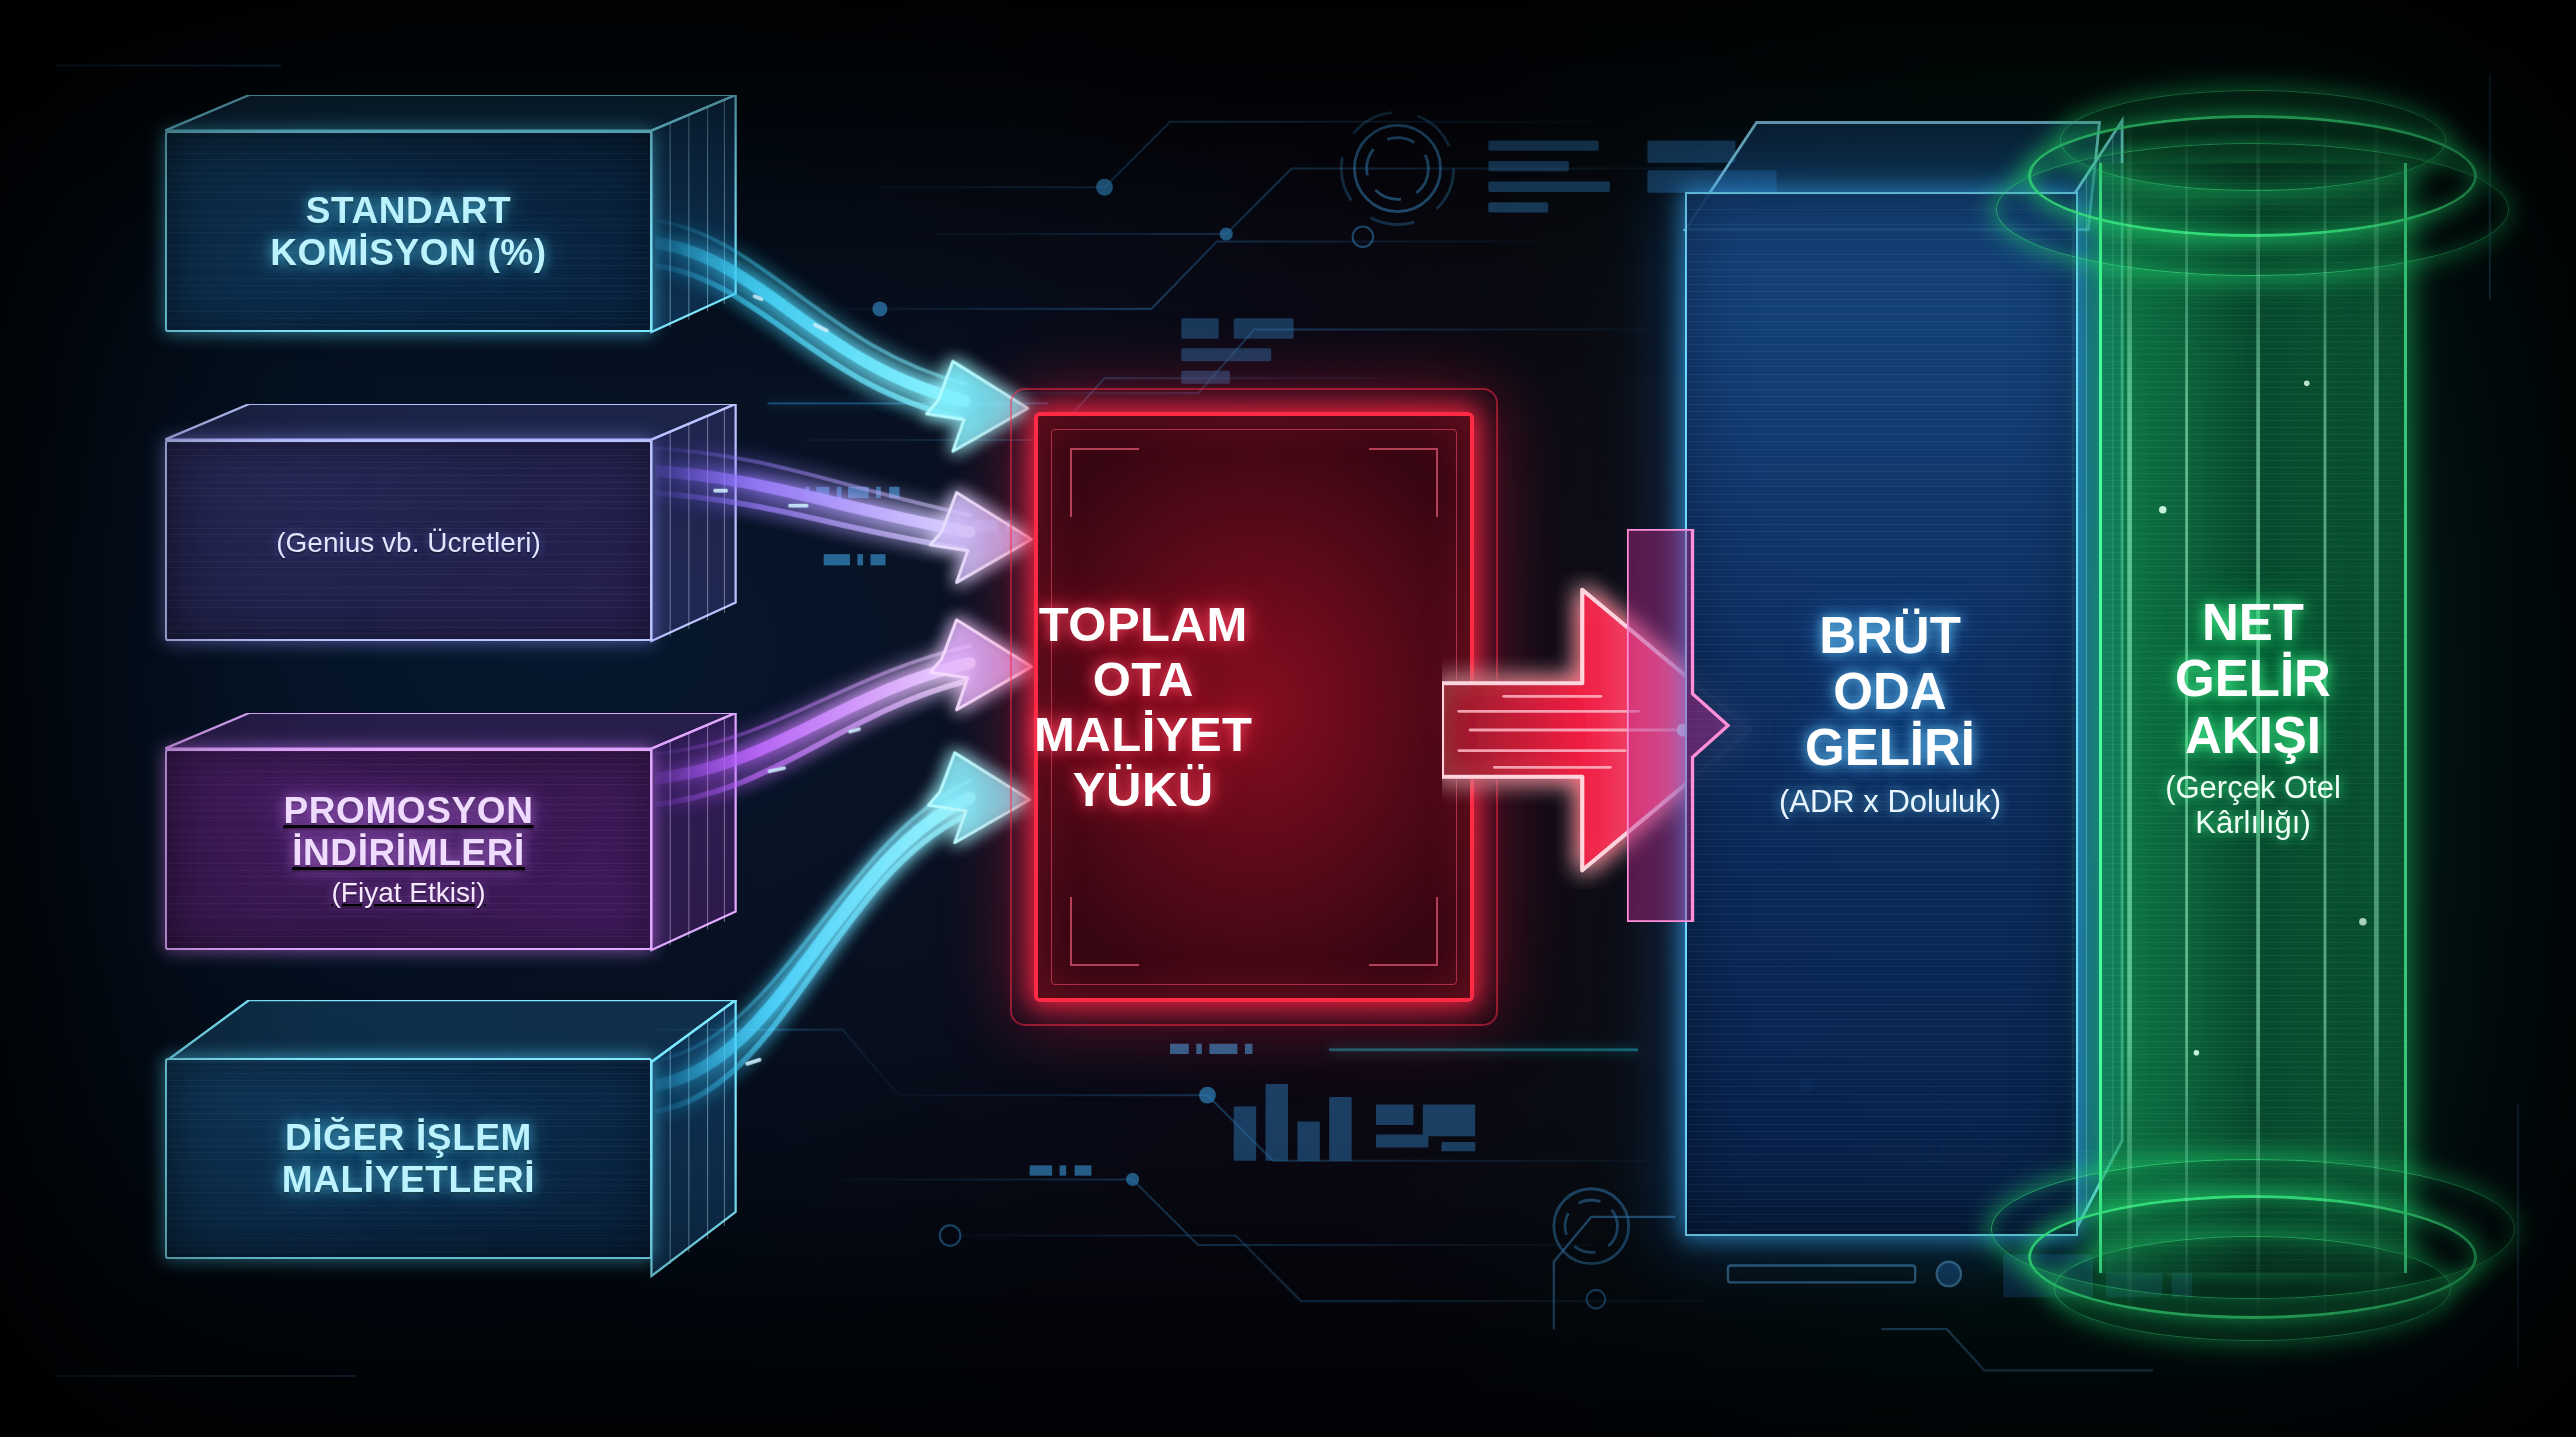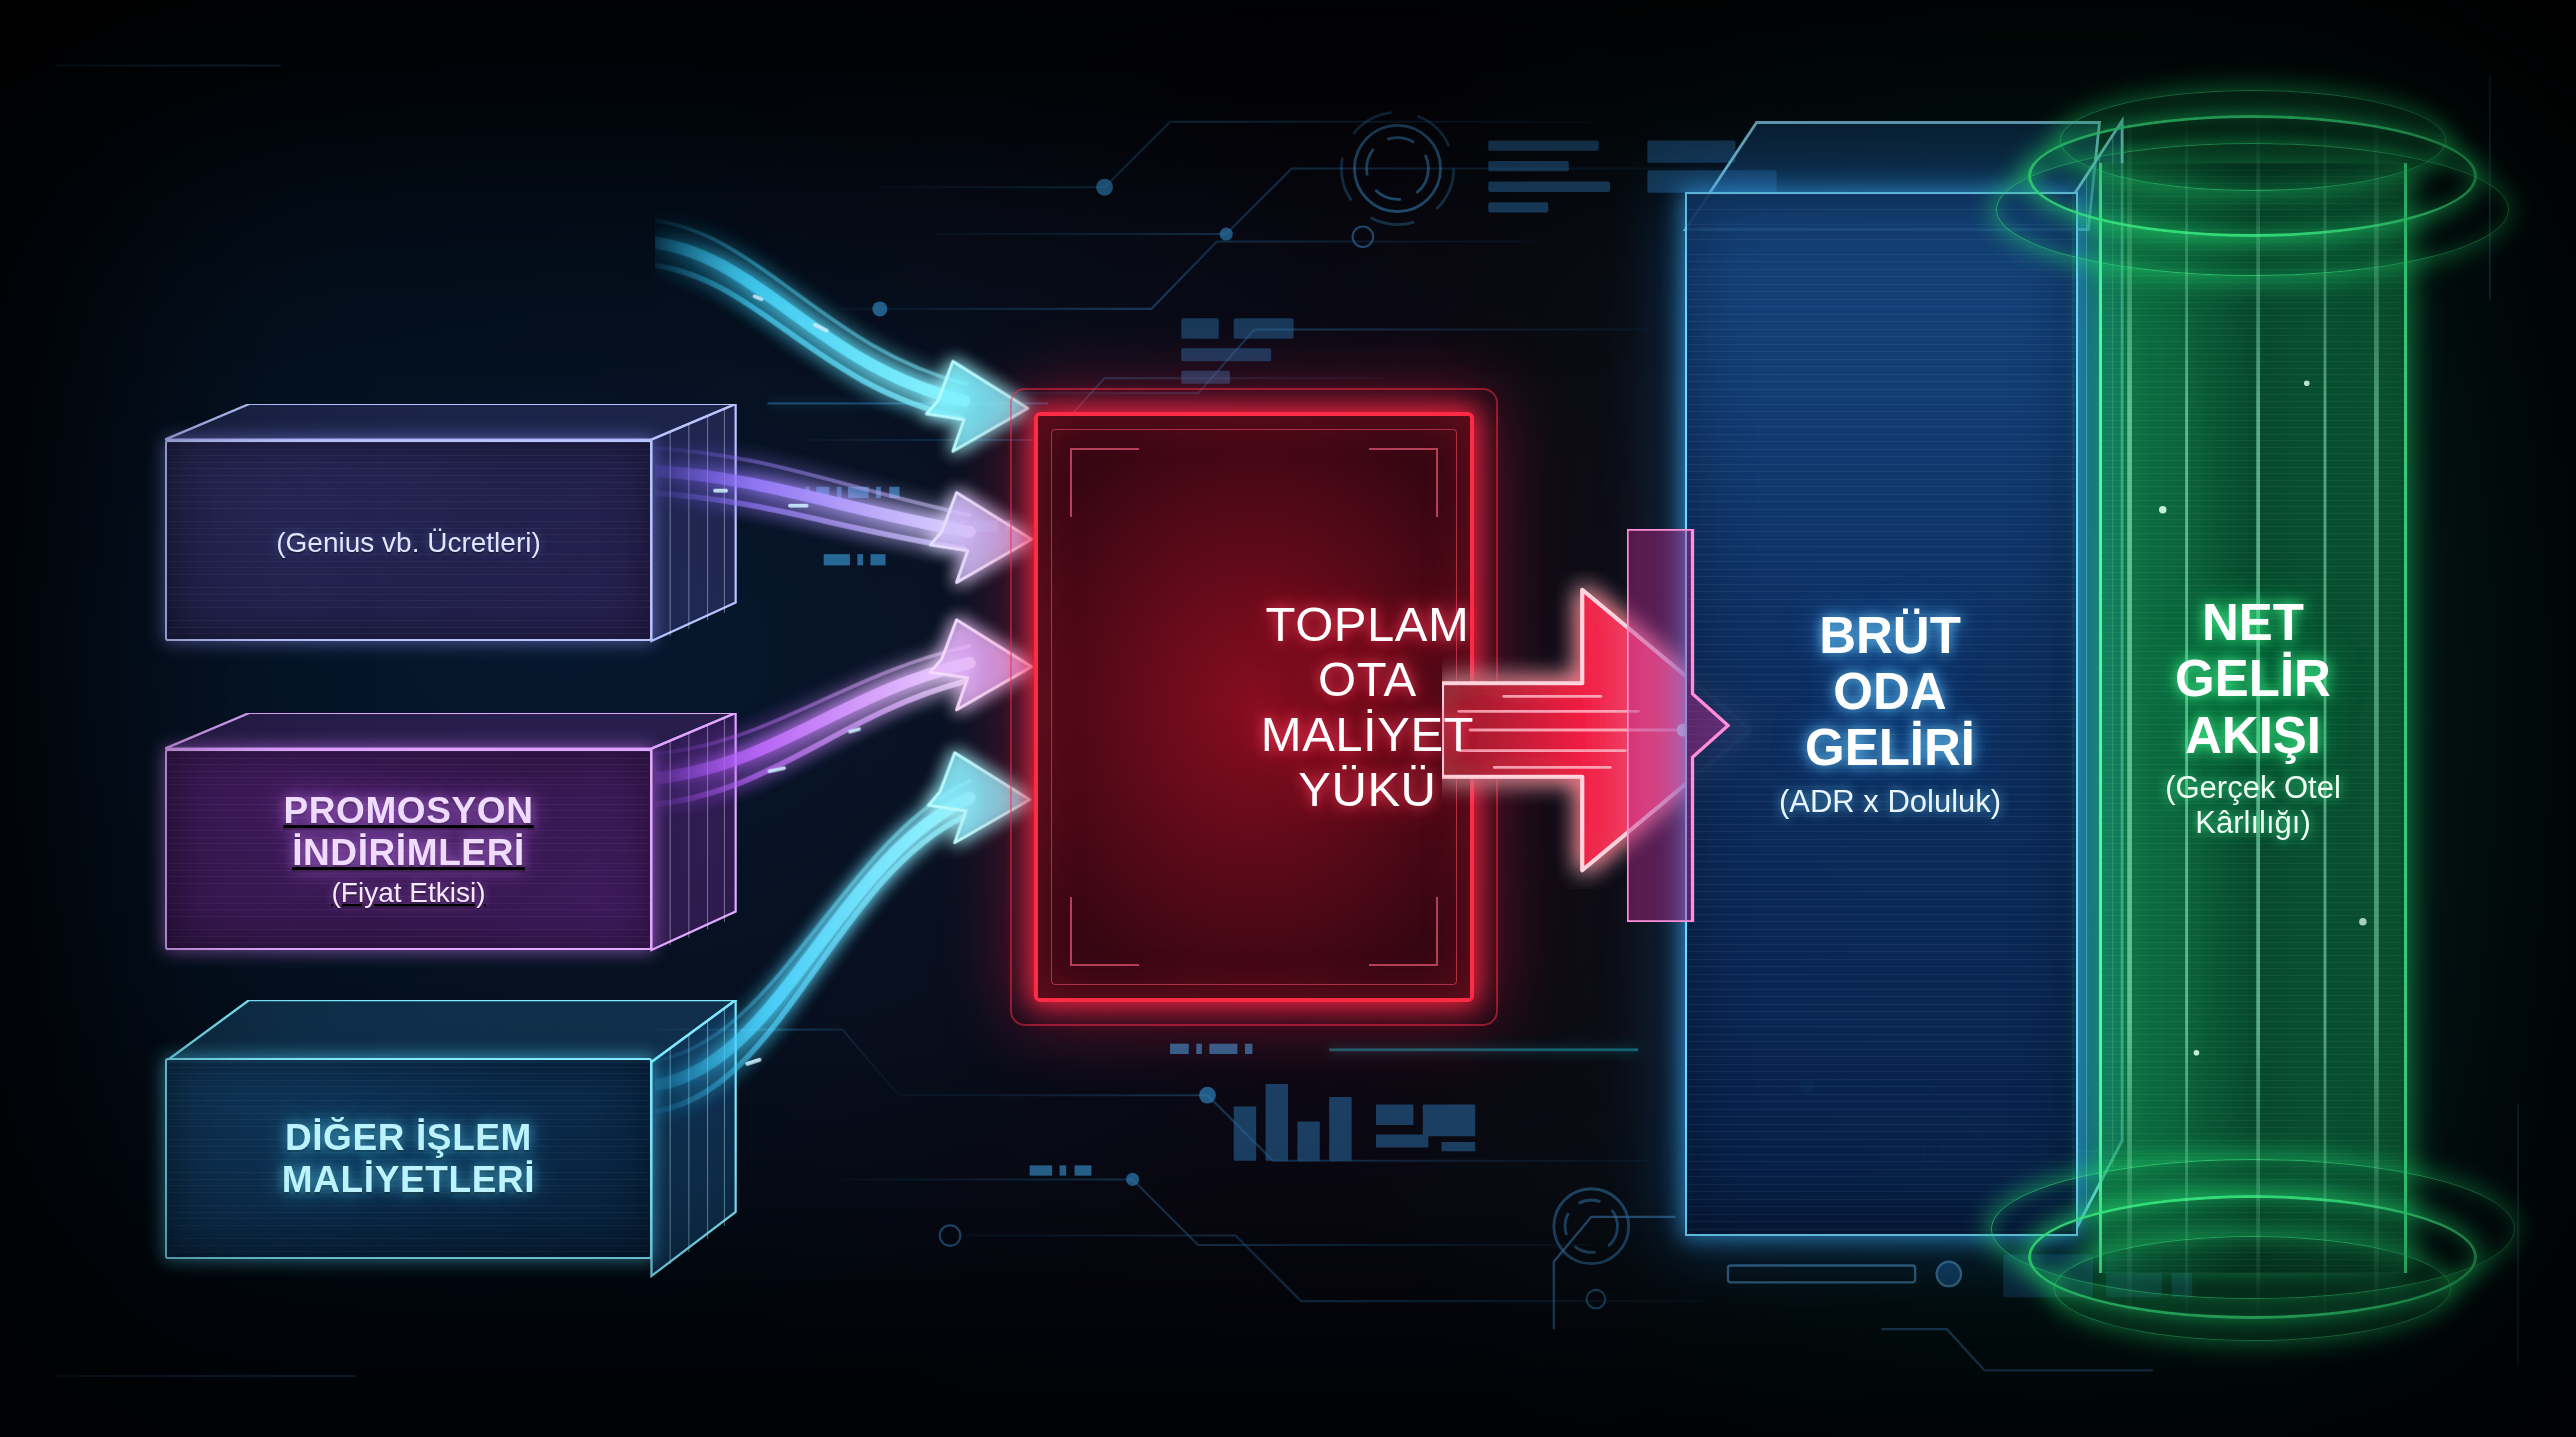--- a/index.html
+++ b/index.html
@@ -101,23 +101,23 @@
   .rb-corner{
     position:absolute; width:69px; height:69px;
     border:2.8px solid rgba(255,100,130,.62);
   }
   .rb-corner.tl{ left:32px; top:32px; border-right:0; border-bottom:0; }
   .rb-corner.tr{ right:32px; top:32px; border-left:0; border-bottom:0; }
   .rb-corner.bl{ left:32px; bottom:32px; border-right:0; border-top:0; }
   .rb-corner.br{ right:32px; bottom:32px; border-left:0; border-top:0; }
   .rb-label{
     position:absolute; inset:0;
-    display:flex; align-items:center; justify-content:flex-end;
+    display:flex; align-items:center; justify-content:flex-start;
     text-align:center;
-    font-size:49px; font-weight:normal; line-height:1.12; letter-spacing:0.5px;
+    font-size:49px; font-weight:bold; line-height:1.12; letter-spacing:0.5px;
     color:#fff;
     text-shadow:0 0 13px rgba(255,70,100,.95), 0 0 32px rgba(255,40,70,.8);
     z-index:3;
   }
   .rb-halo{
     position:absolute; left:-24px; top:-24px; right:-24px; bottom:-24px;
     border:2.8px solid rgba(255,45,75,.50); border-radius:15px;
     pointer-events:none;
   }
 
@@ -349,20 +349,39 @@
     </g>
 
     <g opacity="0.4" fill="none" stroke="#3b7fb5" stroke-width="2.2">
       <path d="M60 70 H300"></path>
       <path d="M60 1470 H380"></path>
       <path d="M2660 80 V320"></path>
       <path d="M2690 1180 V1460"></path>
     </g>
   </svg>
 
+  <div class="cost-box" style="left:165px; top:131px;">
+    <svg class="cb-top" viewBox="0 0 620 300" preserveAspectRatio="none" style="left:0; top:-36px; width:580px; height:281px;">
+      <polygon points="0,38 520,38 610,0 90,0" fill="rgba(40,120,175,.30)" stroke="#7fe9ff" stroke-width="2.4"></polygon>
+      <polygon points="520,38 610,0 610,212 520,253" fill="rgba(28,92,150,.42)" stroke="#7fe9ff" stroke-width="2.4"></polygon>
+      <g stroke="#bdf3ff" stroke-width="1.1" opacity=".45">
+        <line x1="540" y1="30" x2="540" y2="248"></line>
+          <line x1="560" y1="21" x2="560" y2="240"></line>
+        <line x1="580" y1="13" x2="580" y2="231"></line>
+          <line x1="598" y1="5" x2="598" y2="223"></line>
+      </g>
+    </svg>
+    <div class="cb-face" style="--edge:#7fe9ff; --glow:rgba(90,220,255,.55); --txt:#bdf3ff; --txt2:#bdf3ff;
+                background:linear-gradient(135deg, rgba(18,64,104,.92) 0%, rgba(11,44,78,.95) 55%, rgba(9,36,66,.95) 100%);">
+      <div class="cb-title">
+        <span>STANDART</span><br>
+        <span>KOMİSYON (%)</span>
+      </div>
+    </div>
+  </div>
 
   <div class="cost-box" style="left:165px; top:440px;">
     <svg class="cb-top" viewBox="0 0 620 300" preserveAspectRatio="none" style="left:0; top:-36px; width:580px; height:281px;">
       <polygon points="0,38 520,38 610,0 90,0" fill="rgba(80,80,160,.30)" stroke="#b9c4ff" stroke-width="2.4"></polygon>
       <polygon points="520,38 610,0 610,212 520,253" fill="rgba(62,62,130,.45)" stroke="#b9c4ff" stroke-width="2.4"></polygon>
       <g stroke="#dfe6ff" stroke-width="1.1" opacity=".42">
         <line x1="540" y1="30" x2="540" y2="248"></line>
           <line x1="560" y1="21" x2="560" y2="240"></line>
         <line x1="580" y1="13" x2="580" y2="231"></line>
           <line x1="598" y1="5" x2="598" y2="223"></line>

